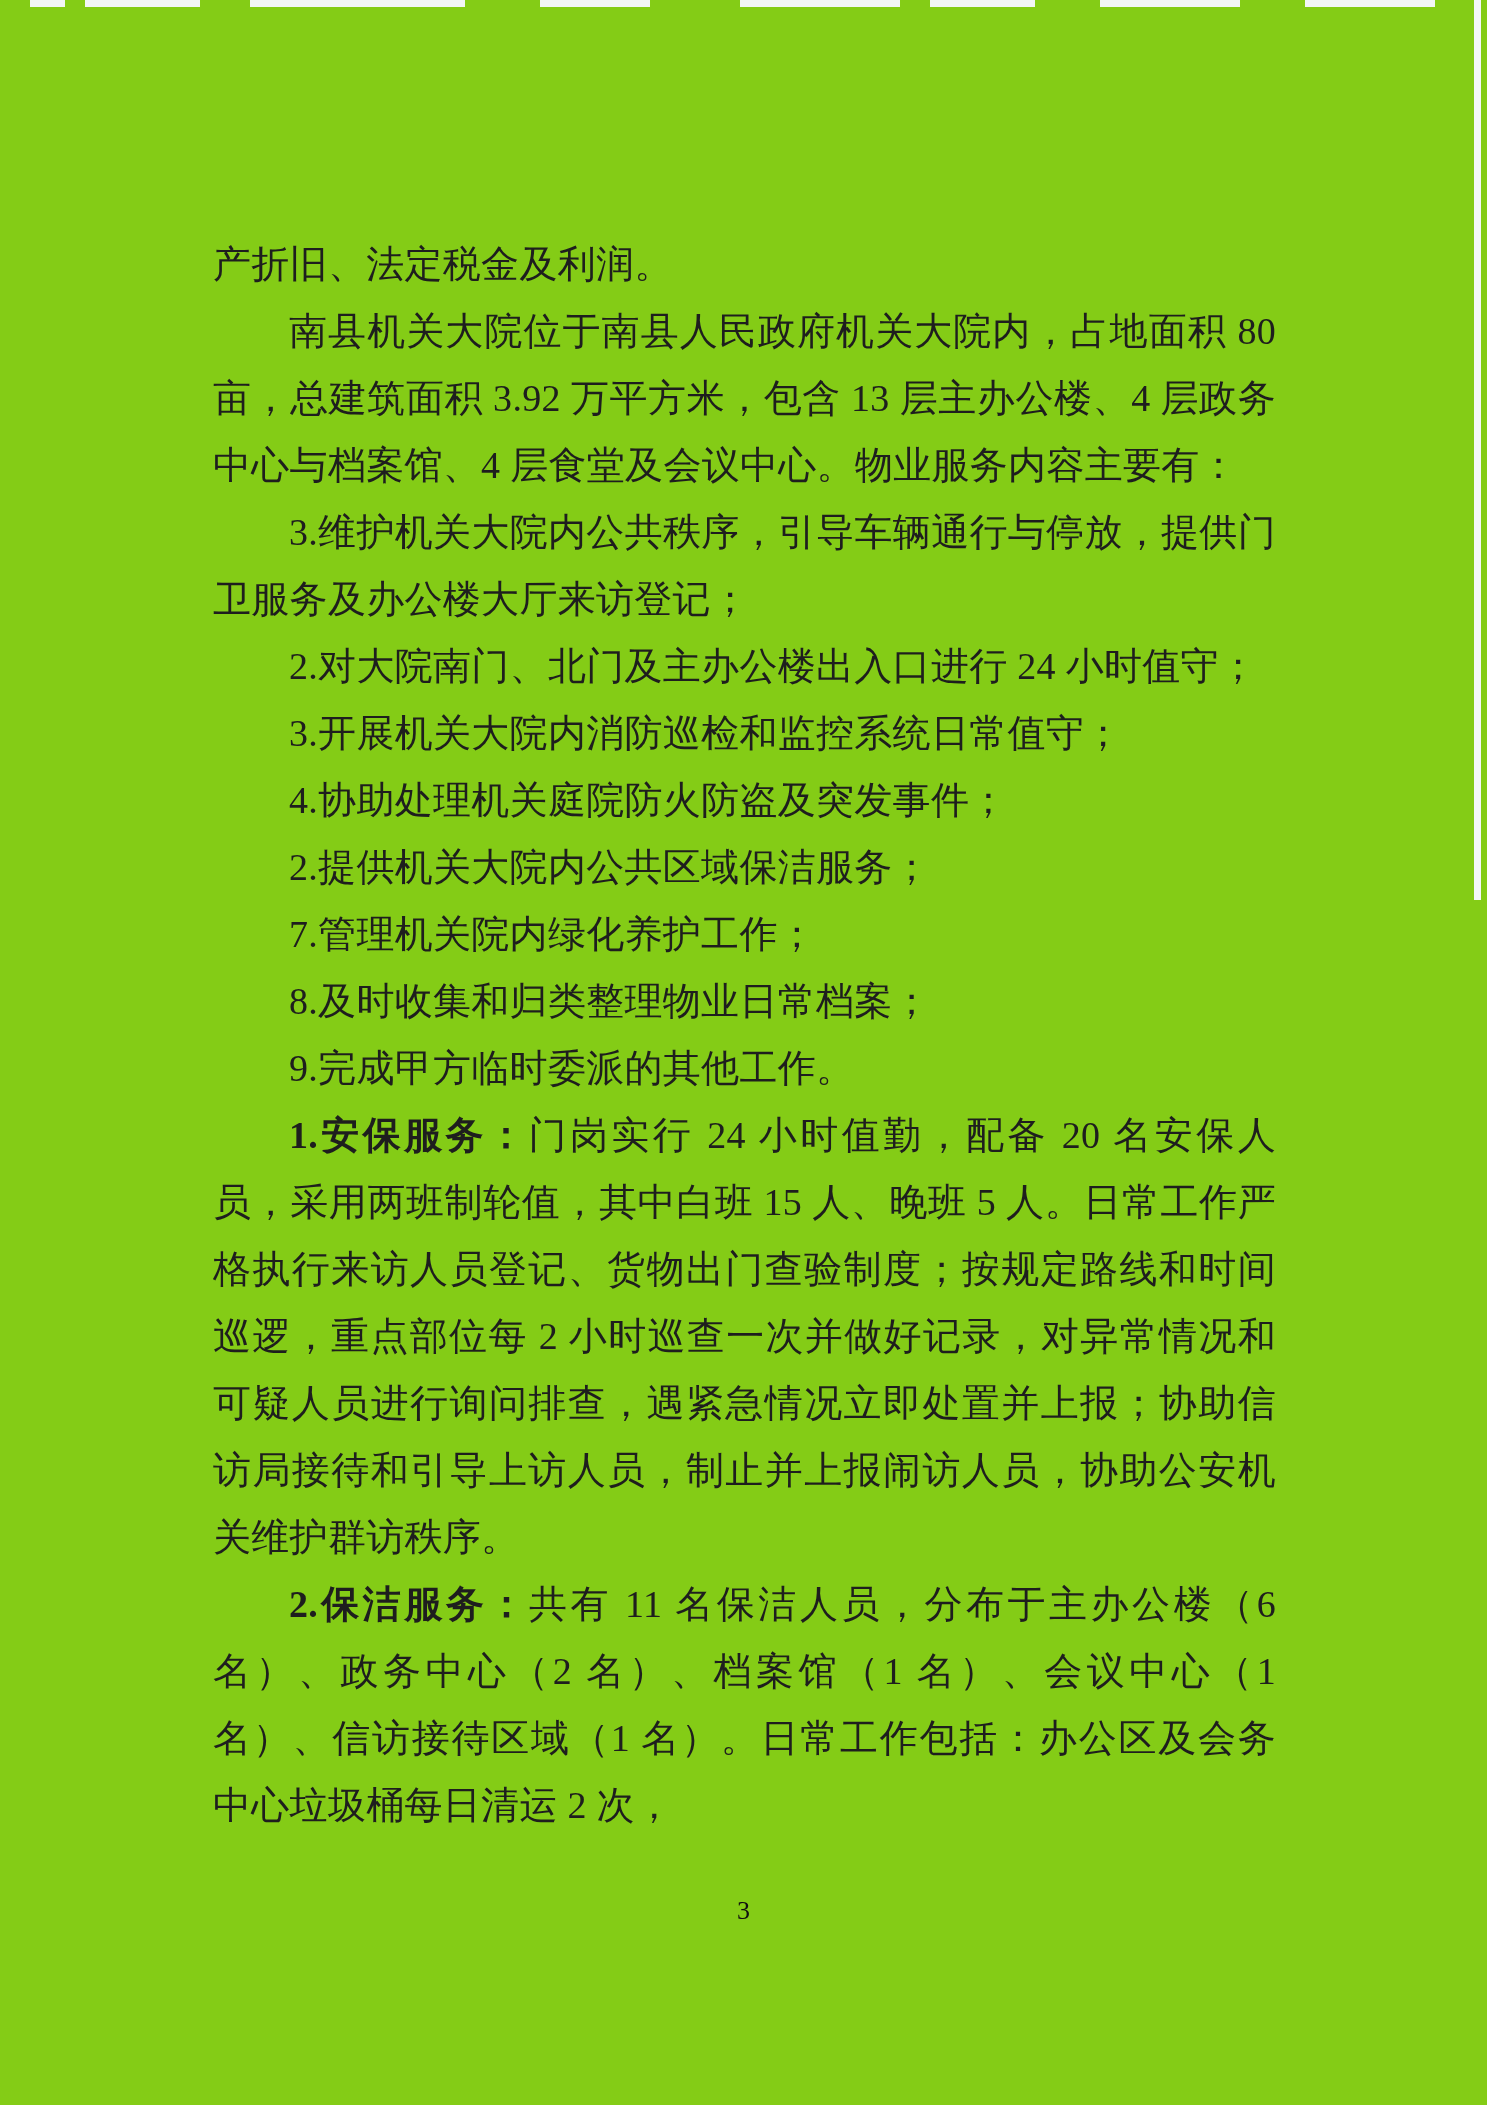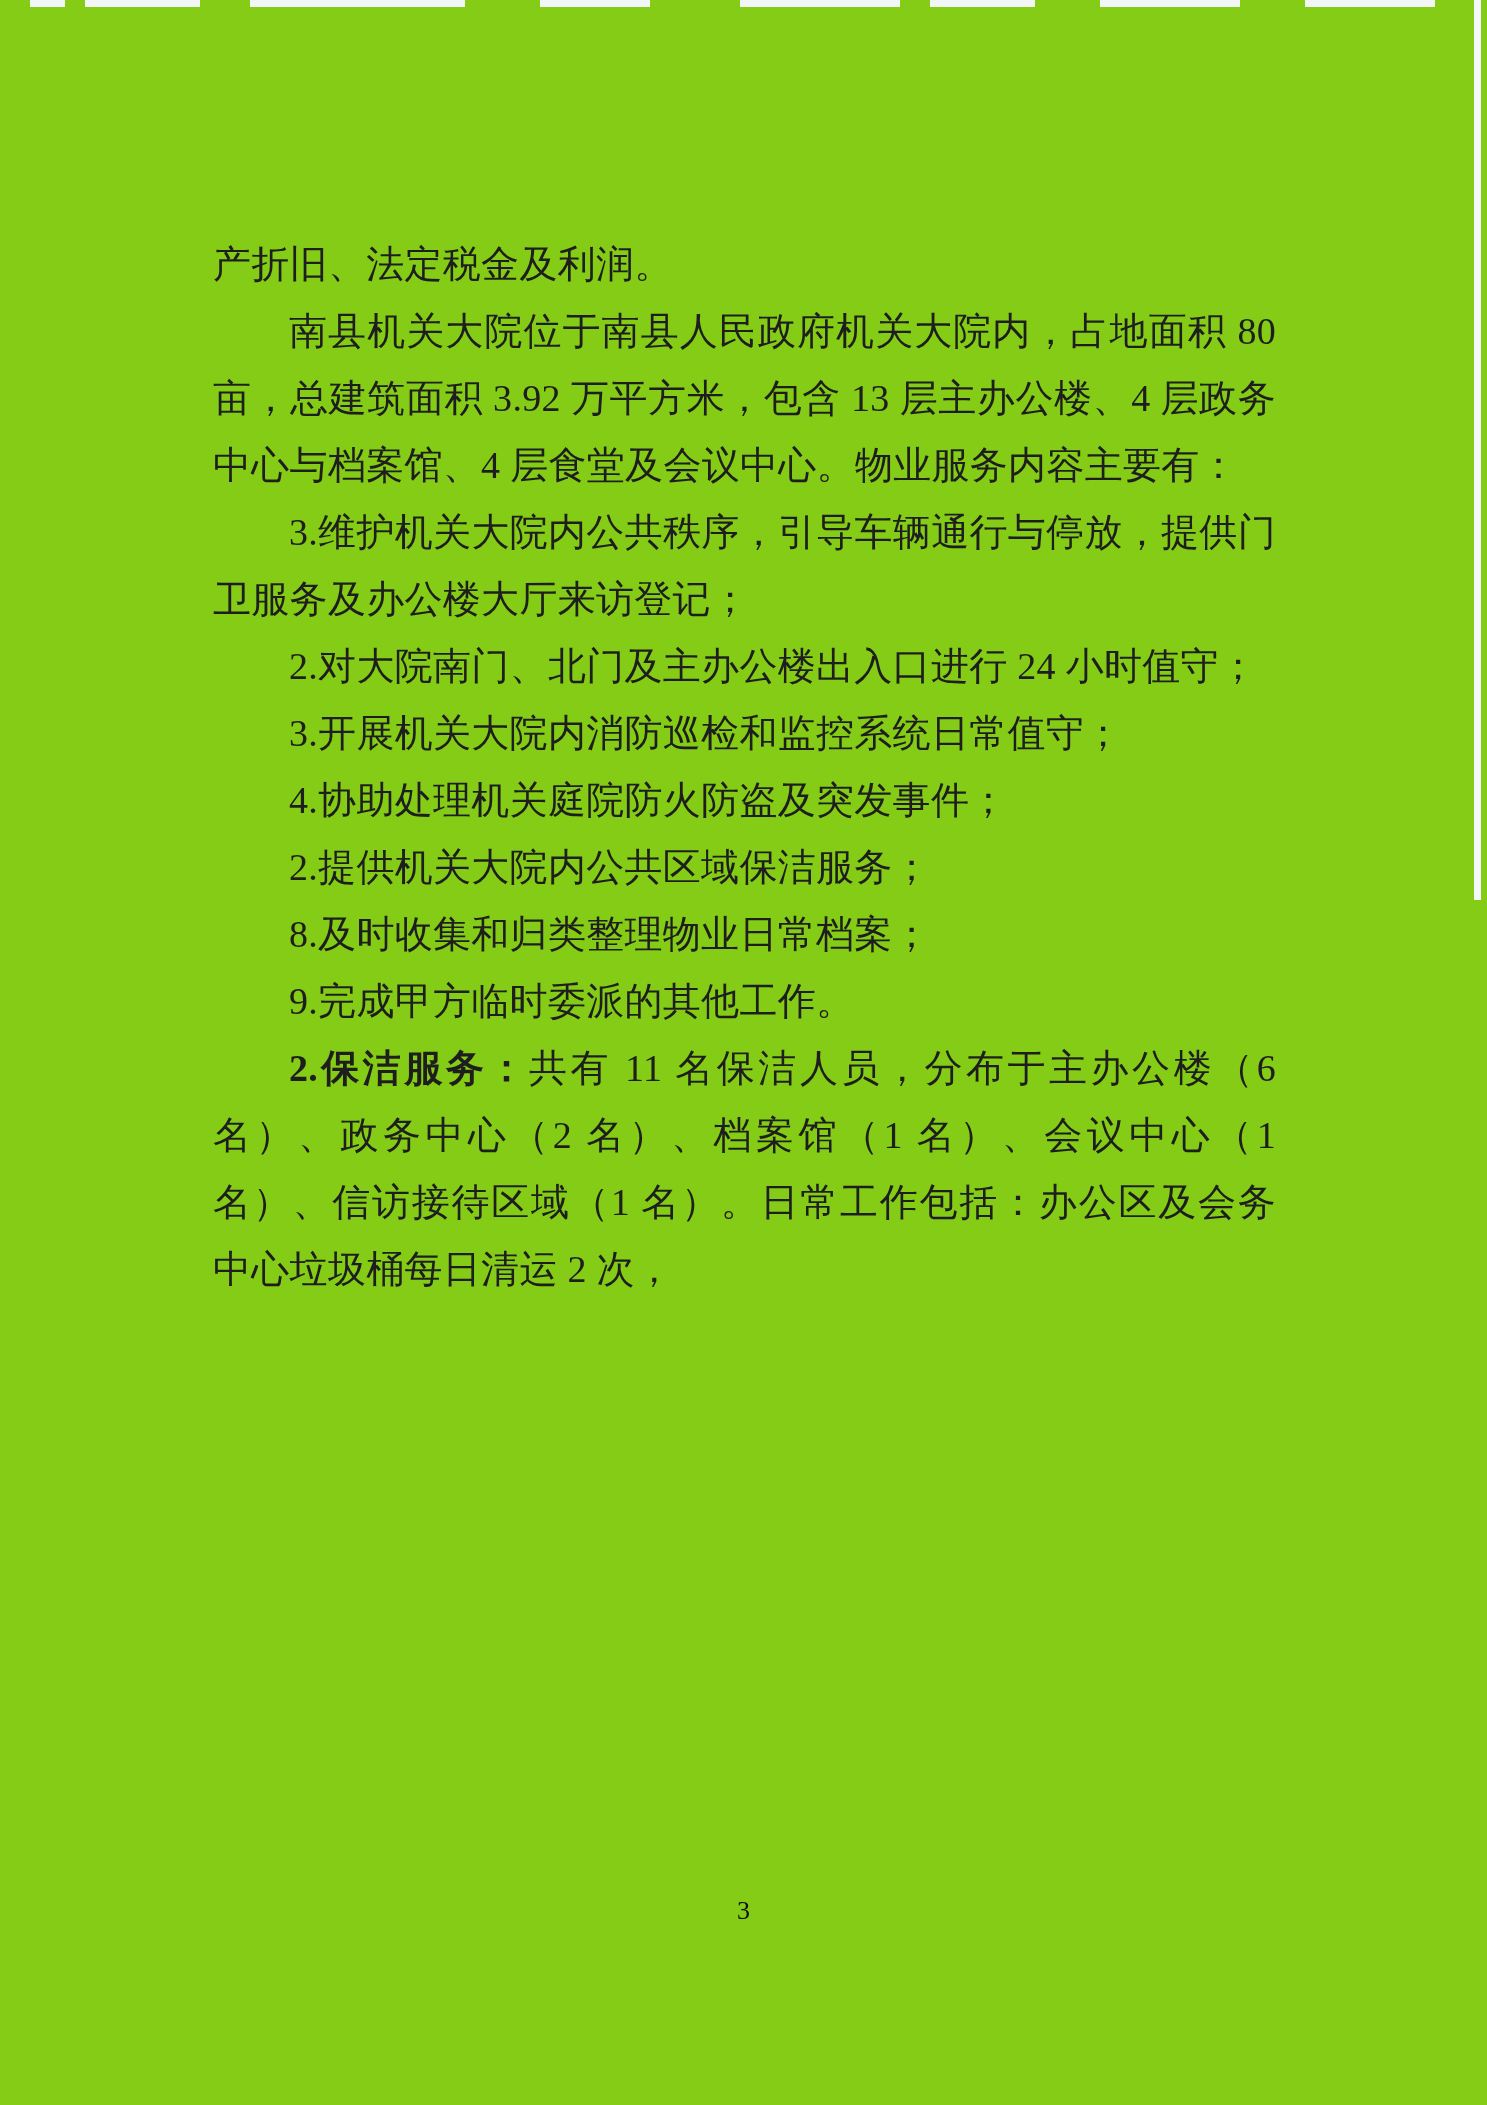--- a/index.html
+++ b/index.html
@@ -91,20 +91,22 @@
   <div class="scrollbar-remnant"></div>
 
   <div class="doc-body" id="doc-body">
       <p>产折旧、法定税金及利润。</p>
       <p class="indent">南县机关大院位于南县人民政府机关大院内，占地面积 80 亩，总建筑面积 3.92 万平方米，包含 13 层主办公楼、4 层政务中心与档案馆、4 层食堂及会议中心。物业服务内容主要有：</p>
       <p class="indent">3.维护机关大院内公共秩序，引导车辆通行与停放，提供门卫服务及办公楼大厅来访登记；</p>
       <p class="indent">2.对大院南门、北门及主办公楼出入口进行 24 小时值守；</p>
       <p class="indent">3.开展机关大院内消防巡检和监控系统日常值守；</p>
       <p class="indent">4.协助处理机关庭院防火防盗及突发事件；</p>
       <p class="indent">2.提供机关大院内公共区域保洁服务；</p>
+      <p class="indent">7.管理机关院内绿化养护工作；</p>
       <p class="indent">8.及时收集和归类整理物业日常档案；</p>
       <p class="indent">9.完成甲方临时委派的其他工作。</p>
+      <p class="indent"><strong>1.安保服务：</strong>门岗实行 24 小时值勤，配备 20 名安保人员，采用两班制轮值，其中白班 15 人、晚班 5 人。日常工作严格执行来访人员登记、货物出门查验制度；按规定路线和时间巡逻，重点部位每 2 小时巡查一次并做好记录，对异常情况和可疑人员进行询问排查，遇紧急情况立即处置并上报；协助信访局接待和引导上访人员，制止并上报闹访人员，协助公安机关维护群访秩序。</p>
       <p class="indent"><strong>2.保洁服务：</strong>共有 11 名保洁人员，分布于主办公楼（6 名）、政务中心（2 名）、档案馆（1 名）、会议中心（1 名）、信访接待区域（1 名）。日常工作包括：办公区及会务中心垃圾桶每日清运 2 次，</p>
     </div>
 
   <div class="page-number">3</div>
 
 </div>
 
 </body></html>

